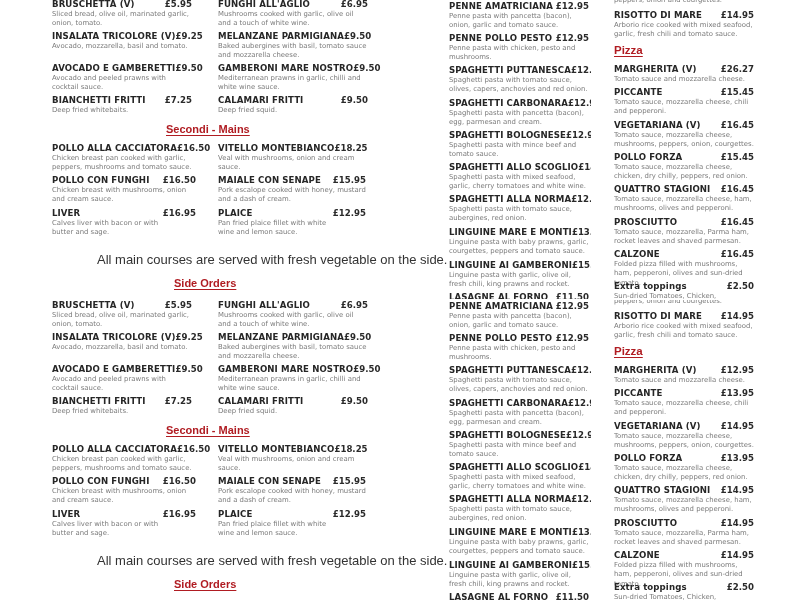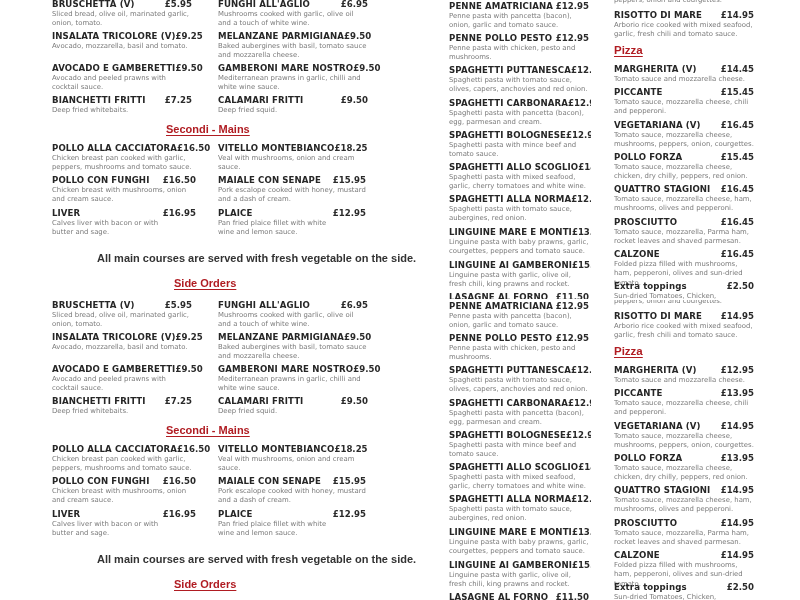--- a/index.html
+++ b/index.html
@@ -5,21 +5,21 @@
   html, body { margin:0; padding:0; background:#ffffff; }
   body { width:800px; height:600px; overflow:hidden; position:relative; font-family:"DejaVu Sans", sans-serif; color:#333; }
   .col { position:absolute; }
   .item { position:absolute; width:100%; }
   .row { display:flex; justify-content:space-between; align-items:baseline; }
   .name { font-size:8.6px; font-weight:bold; color:#262626; letter-spacing:0.1px; white-space:nowrap; }
   .price { font-size:8.6px; font-weight:bold; color:#2a2a2a; white-space:nowrap; }
   .desc { font-size:6.9px; color:#7a7a7a; line-height:9.3px; margin-top:1px; }
   .heading { position:absolute; font-family:"Liberation Sans", sans-serif; font-weight:bold; font-size:11px; color:#b01c22; text-decoration:underline; text-underline-offset:2px; }
   .heading.pz { font-size:11.5px; }
-  .note { position:absolute; font-family:"Liberation Sans", sans-serif; font-weight:bold; font-size:11px; color:#333; white-space:nowrap; }
+  .note { position:absolute; font-family:"Liberation Sans", sans-serif; font-weight:normal; font-size:13px; color:#333; white-space:nowrap; }
   .clip { position:absolute; overflow:hidden; }
 </style>
 </head>
 <body>
 
 <div class="col" style="left:52px; top:0; width:140px;">
   <div class="item" style="top:-1px;">
       <div class="row">
         <span class="name">BRUSCHETTA (V)</span>
         <span class="price">£5.95</span>
@@ -399,21 +399,21 @@
         <div class="row">
           <span class="name">RISOTTO DI MARE</span>
           <span class="price">£14.95</span>
         </div>
         <div class="desc">Arborio rice cooked with mixed seafood, garlic, fresh chili and tomato sauce.</div>
       </div>
     <div class="heading pz" style="left:0; top:44px;">Pizza</div>
     <div class="item" style="top:64px;">
         <div class="row">
           <span class="name">MARGHERITA (V)</span>
-          <span class="price">£14.45</span>
+          <span class="price">£26.27</span>
         </div>
         <div class="desc">Tomato sauce and mozzarella cheese.</div>
       </div>
     <div class="item" style="top:87px;">
         <div class="row">
           <span class="name">PICCANTE</span>
           <span class="price">£15.45</span>
         </div>
         <div class="desc">Tomato sauce, mozzarella cheese, chili and pepperoni.</div>
       </div>

